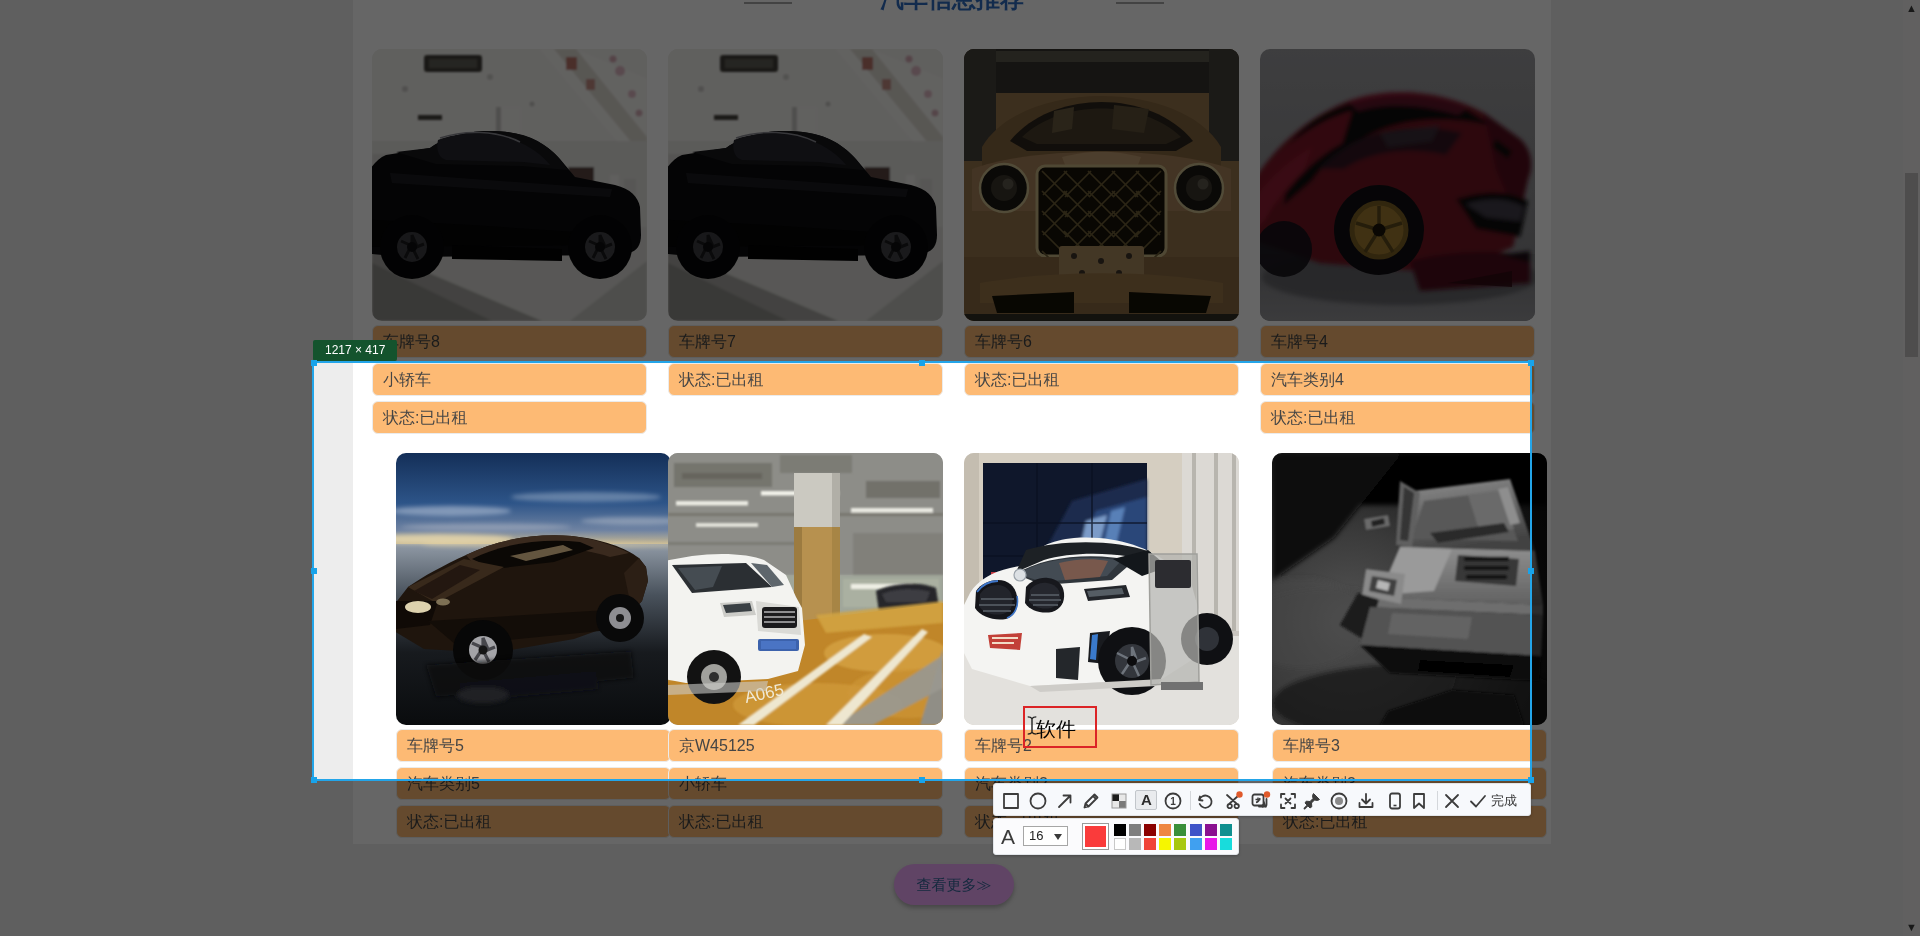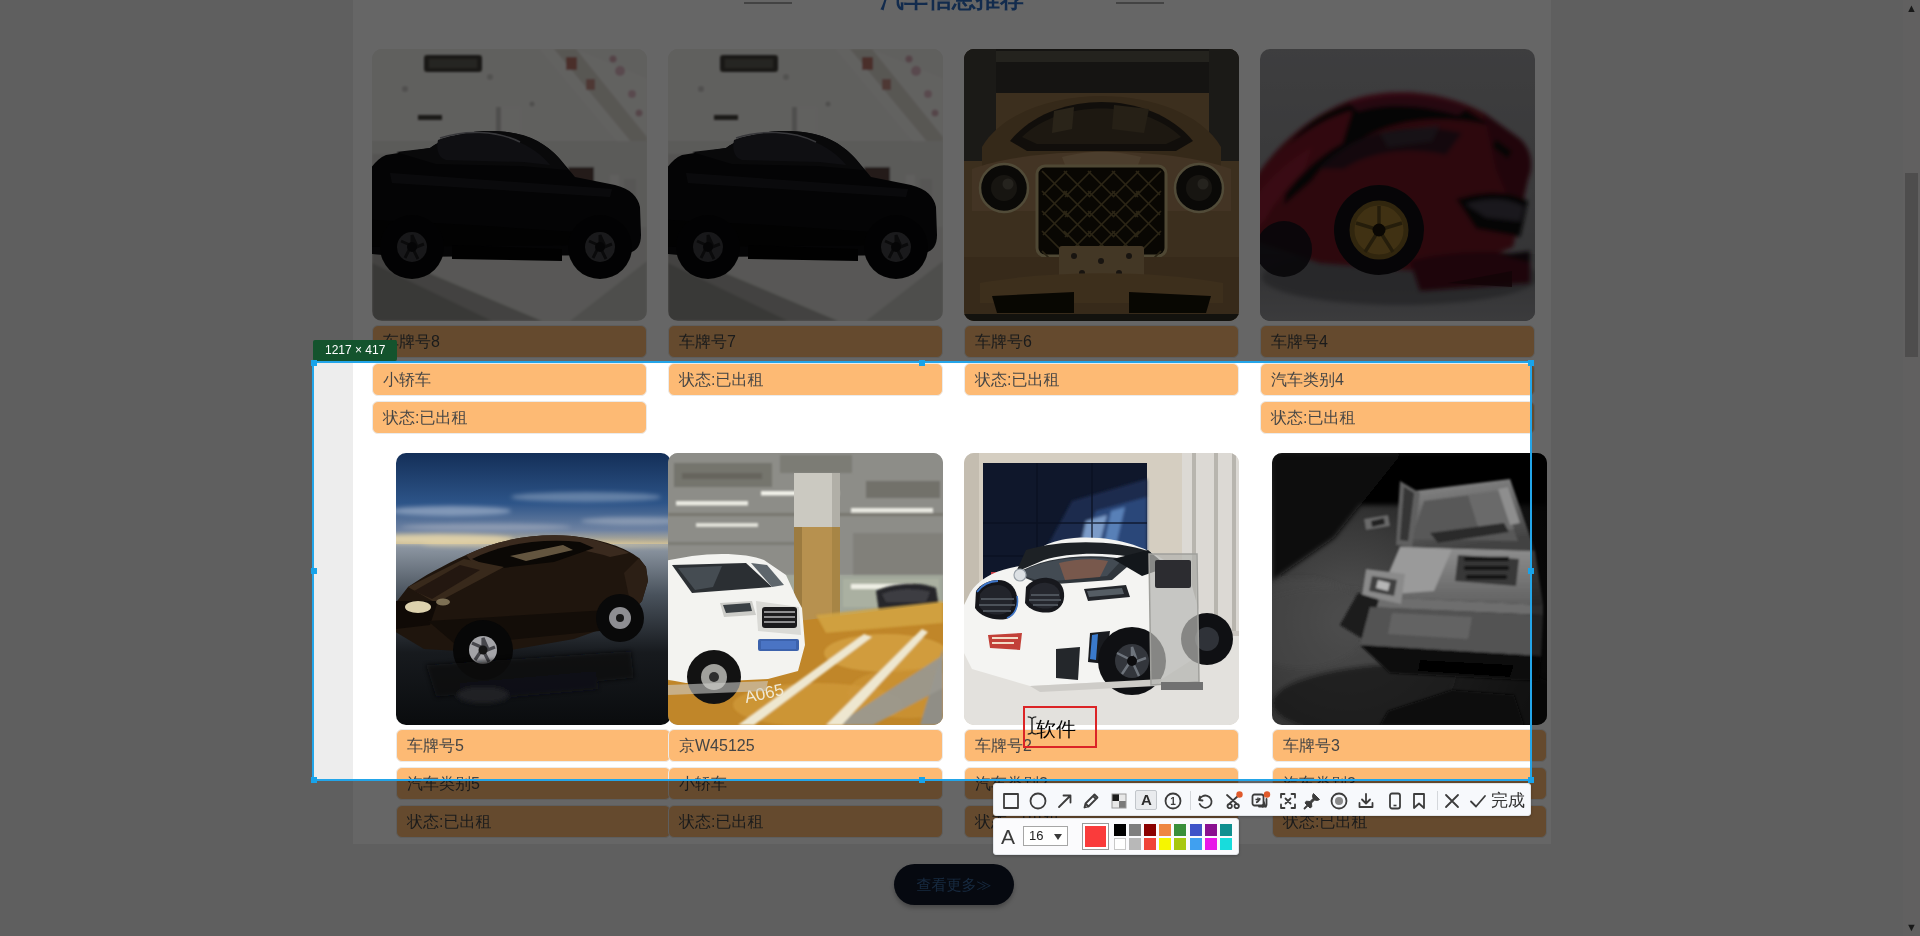--- a/index.html
+++ b/index.html
@@ -11,38 +11,38 @@
   #title { position:absolute; left:353px; top:-14px; width:1198px; text-align:center;
     font-size:24px; font-weight:bold; color:#2e6cc0; line-height:26px;}
   .card { position:absolute; width:275px; }
   .cimg { width:275px; height:272px; border-radius:10px; overflow:hidden; position:relative; }
   .cimg svg { display:block; }
   .row { position:relative; margin-top:5px; height:33px; background:#fdba74; border:1px solid #ebebeb;
     border-radius:6px; font-size:16px; color:#454545; line-height:31px; padding-left:10px;
     white-space:nowrap; overflow:hidden;}
   .row.first { margin-top:4px; }
   #morebtn { position:absolute; left:894px; top:864px; width:120px; height:41px;
-    background:#0f172a; border-radius:21px; text-align:center; line-height:41px;
+    background:#f0abfc; border-radius:21px; text-align:center; line-height:41px;
     font-size:15px; color:#39689e; box-shadow:0 3px 4px rgba(0,0,0,0.25); }
   #sbar { position:absolute; right:0; top:0; width:17px; height:936px; background:#f2f1f0; }
   #sbar .arr { position:absolute; left:0; width:17px; height:17px; text-align:center;
      font-size:11px; color:#3c3c3c; line-height:16px;}
   #sbar .thumb { position:absolute; left:2px; width:13px; top:173px; height:184px; background:#c2c1c0; }
   .dim { position:absolute; background:rgba(0,0,0,0.60); }
   #sel { position:absolute; left:312px; top:361px; width:1220px; height:420px;
      border:2.5px solid #23a5e9; }
   .hd { position:absolute; width:6px; height:6px; background:#18a3ea; }
   #szlabel { position:absolute; left:313px; top:340px; height:21px; padding:0 12px;
      background:#14532d; color:#ffffff; font-size:12px; line-height:21px; border-radius:2px; }
   #tbar { position:absolute; left:993px; top:783px; width:538px; height:33px;
      background:#f7f9fc; border:1px solid #e2e5e9; border-radius:3px;
      box-shadow:0 1px 3px rgba(0,0,0,0.25); }
   .ic { position:absolute; top:5.5px; width:22px; height:22px; }
   .sep { position:absolute; top:7px; width:1px; height:19px; background:#d4d7db; }
-  #done { position:absolute; left:497px; top:0; height:33px; line-height:33px; font-size:17px; color:#333; }
+  #done { position:absolute; left:497px; top:0; height:33px; line-height:33px; font-size:13px; color:#333; }
   #panel2 { position:absolute; left:993px; top:818px; width:246px; height:37px;
      background:#fbfbfd; border:1px solid #e2e5e9; border-radius:3px;
      box-shadow:0 1px 3px rgba(0,0,0,0.25); }
   .pcell { position:absolute; width:12px; height:12px; }
   #anno { position:absolute; left:1023px; top:706px; width:74px; height:42px; border:2.5px solid #dc2426; }
   #annotext { position:absolute; left:1036px; top:716px; font-size:20px; color:#000000; }
 </style>
 </head>
 <body>
 <div id="page">

